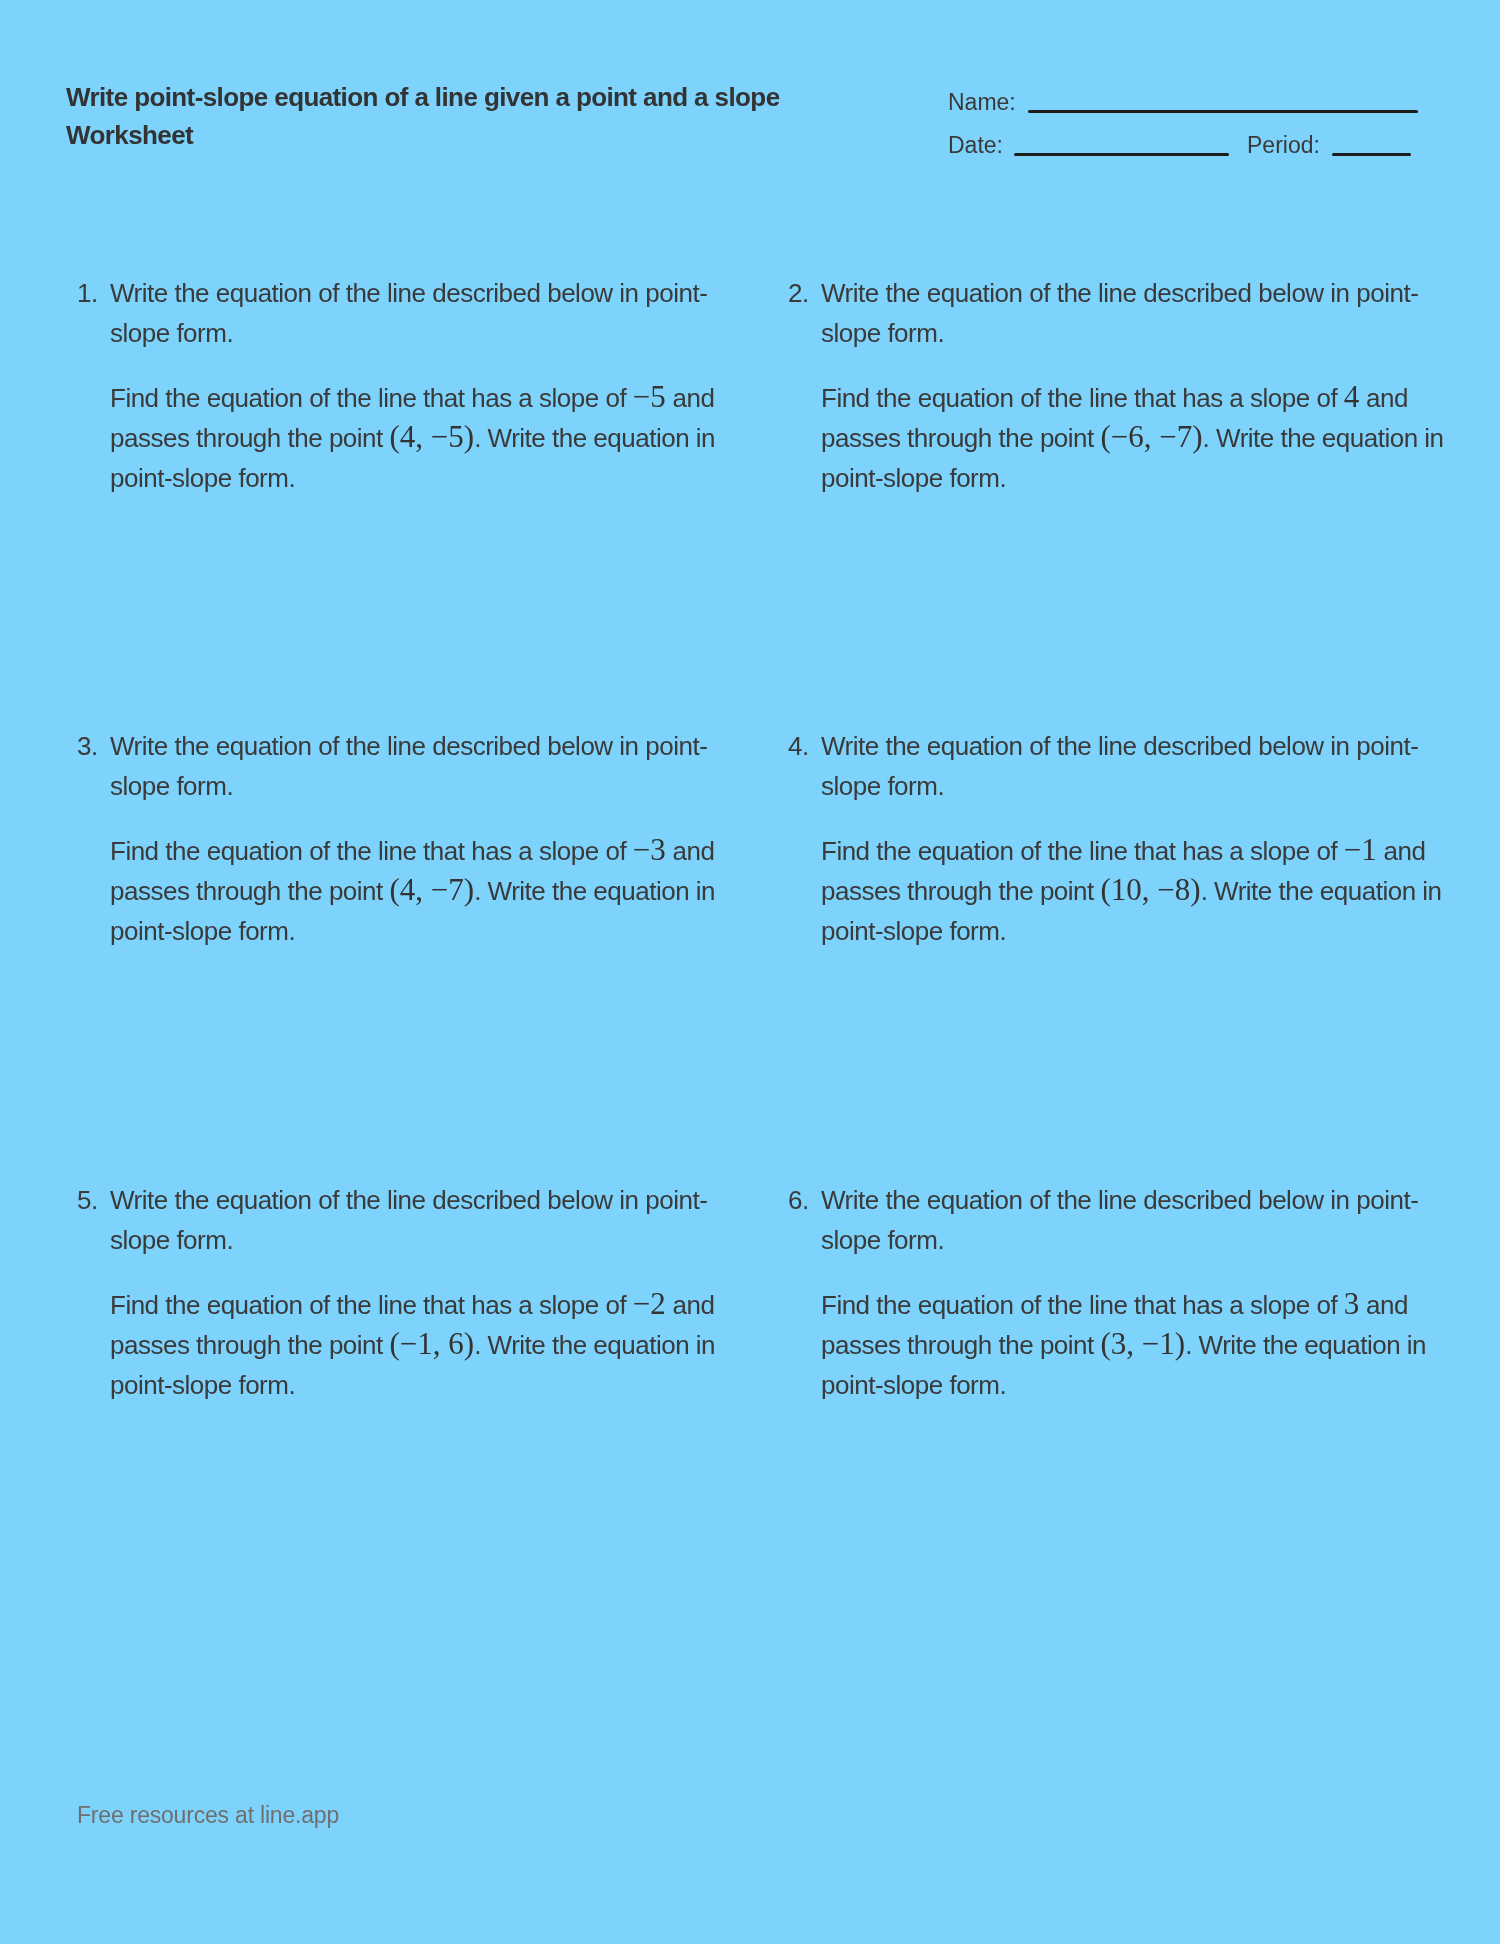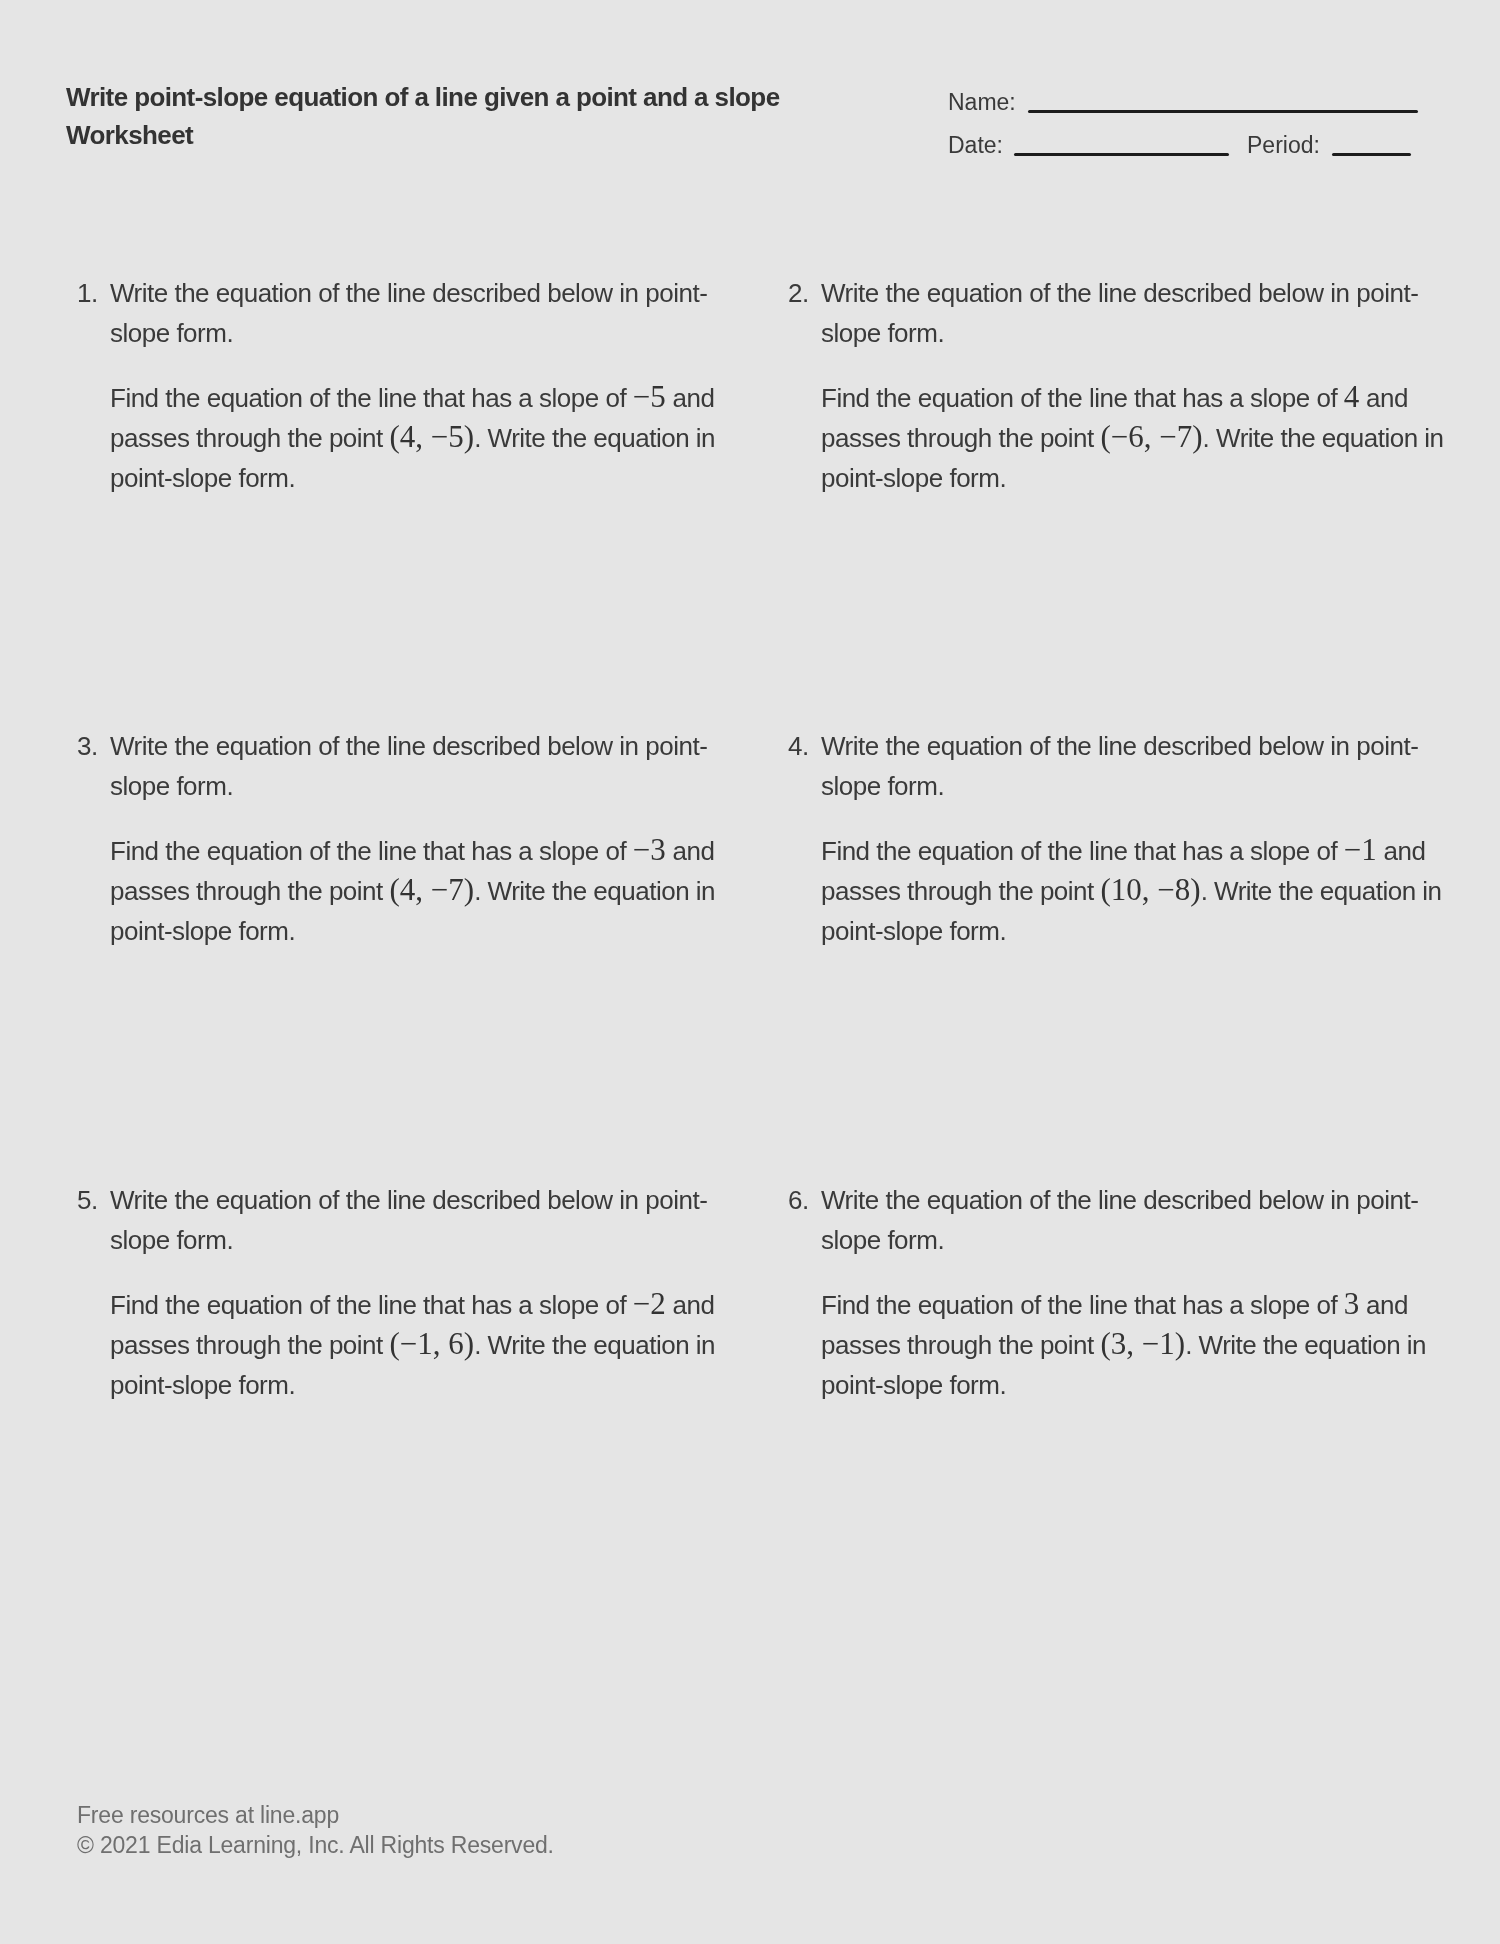--- a/index.html
+++ b/index.html
@@ -1,21 +1,21 @@
 <!DOCTYPE html>
 <html><head>
 <meta charset="utf-8">
 <style>
   * { margin: 0; padding: 0; box-sizing: border-box; }
   html, body { background: #ffffff; }
   .page {
     position: relative;
     width: 1500px;
     height: 1944px;
-    background: #e5e5e5;
+    background: #7dd3fc;
     font-family: "Liberation Sans", sans-serif;
     color: #3a3a3a;
     overflow: hidden;
   }
 
   
   .title-block {
     position: absolute;
     left: 66px;
     top: 78px;
@@ -145,16 +145,15 @@
   <div class="problem p-col2 p-row3">
     <div class="pnum">6.</div>
     <div class="pbody">
       <p class="prompt">Write the equation of the line described below in point-slope form.</p>
       <p class="find"><span>Find the equation of the line that has a slope of </span><span class="math">3</span><span> and passes through the point </span><span class="math">(3, −1)</span><span>. Write the equation in point-slope form.</span></p>
     </div>
   </div>
 
   <div class="footer">
     <div>Free resources at line.app</div>
-    <div>© 2021 Edia Learning, Inc. All Rights Reserved.</div>
   </div>
 
 </div>
 
 </body></html>

